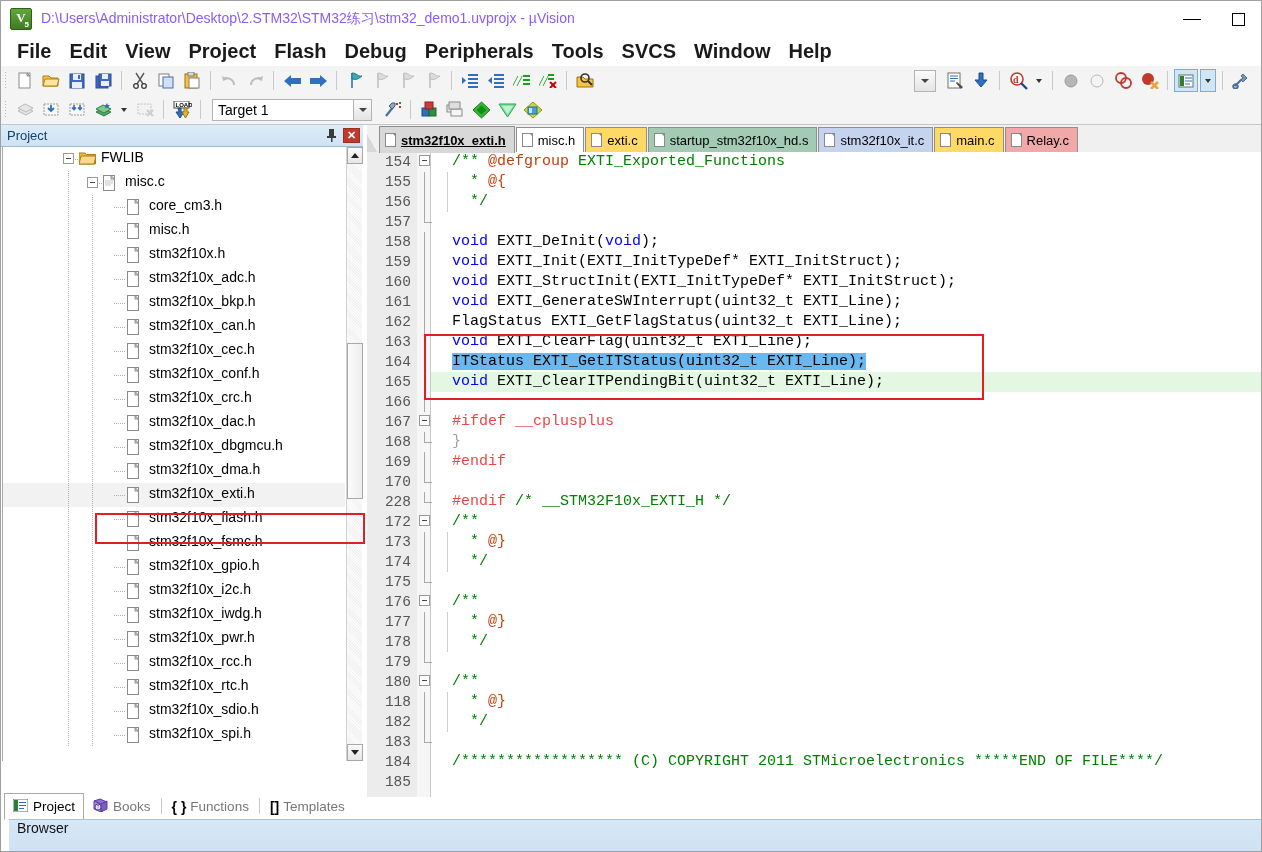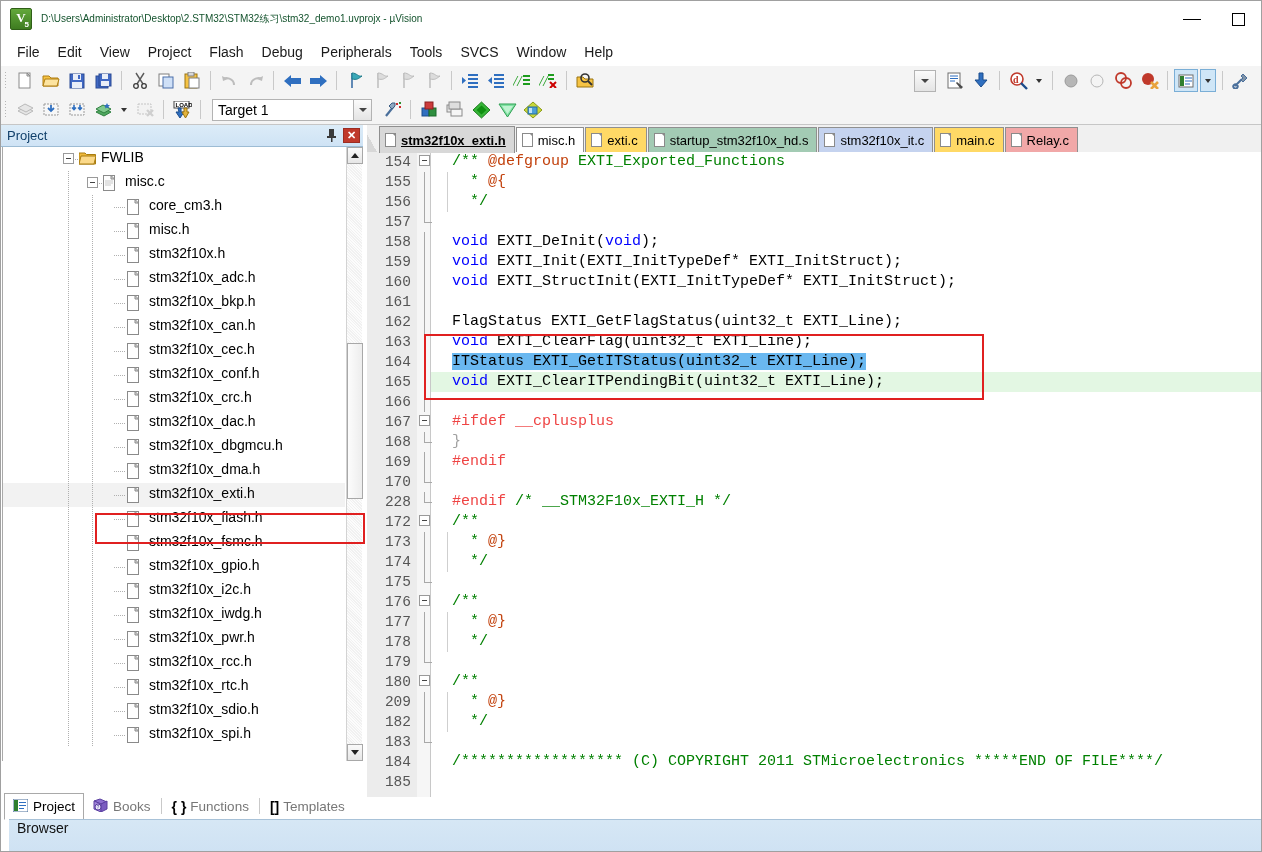--- a/index.html
+++ b/index.html
@@ -37,41 +37,41 @@
   .app-icon:after {
     content: "V"; position: absolute; left: 0; right: 0; top: 1px;
     text-align: center; color: #fff; font-size: 13px; font-weight: bold;
     font-family: "Liberation Serif", serif;
   }
   .app-icon:before {
     content: "5"; position: absolute; right: 2px; bottom: 0px;
     color: #fff; font-size: 8px; font-weight: bold;
   }
   .title-text {
-    font-size: 10px; color: #14532d; white-space: nowrap;
+    font-size: 14px; color: #8b5cf6; white-space: nowrap;
     font-family: "Liberation Sans", sans-serif;
   }
   .win-buttons {
     position: absolute; right: 0; top: 0; height: 36px;
     display: flex; align-items: center;
   }
   .win-btn {
     width: 46px; height: 36px; display: flex; align-items: center; justify-content: center;
   }
   .wb-min { width: 18px; height: 1px; background: #000; }
   .wb-max { width: 13px; height: 13px; border: 1.6px solid #000; box-sizing: border-box; }
 
   
   .menubar {
     position: absolute; left: 0; top: 36px; width: 1260px; height: 29px;
     background: #ffffff; display: flex; align-items: center;
     border-bottom: 1px solid #ebebeb;
   }
   .menu-item {
-    font-size: 14px; color: #1a1a1a; padding: 3px 9px; white-space: nowrap;
+    font-size: 20px; color: #1a1a1a; padding: 3px 9px; white-space: nowrap; font-weight: bold;
   }
 
   
   .toolbar {
     position: absolute; left: 0; width: 1260px;
     background: #f4f4f4;
     display: flex; align-items: center;
     border-bottom: 1px solid #dcdcdc;
   }
   .toolbar1 { top: 65px; height: 29px; }
@@ -1033,41 +1033,41 @@
       <div class="gutter-bg"></div>
       <div class="fold-bg"></div>
       <div class="code-lines" id="code-lines">
           <div class="cline"><span class="ln">154</span><div class="fold"></div><span class="ctext"><span class="cmt">/** </span><span class="atsym">@defgroup</span><span class="cmt"> EXTI_Exported_Functions</span></span></div>
           <div class="cline"><span class="ln">155</span><div class="indent-bar"></div><div class="vline"></div><span class="ctext"><span class="cmt">  * </span><span class="atsym">@{</span></span></div>
           <div class="cline"><span class="ln">156</span><div class="indent-bar"></div><div class="vline"></div><span class="ctext"><span class="cmt">  */</span></span></div>
           <div class="cline"><span class="ln">157</span><div class="vline-end"></div><span class="ctext"></span></div>
           <div class="cline"><span class="ln">158</span><div class="vline"></div><span class="ctext"><span class="kw">void</span> EXTI_DeInit(<span class="kw">void</span>);</span></div>
           <div class="cline"><span class="ln">159</span><div class="vline"></div><span class="ctext"><span class="kw">void</span> EXTI_Init(EXTI_InitTypeDef* EXTI_InitStruct);</span></div>
           <div class="cline"><span class="ln">160</span><div class="vline"></div><span class="ctext"><span class="kw">void</span> EXTI_StructInit(EXTI_InitTypeDef* EXTI_InitStruct);</span></div>
-          <div class="cline"><span class="ln">161</span><div class="vline"></div></div>
+          <div class="cline"><span class="ln">161</span><div class="vline"></div><span class="ctext"><span class="kw">void</span> EXTI_GenerateSWInterrupt(uint32_t EXTI_Line);</span></div>
           <div class="cline"><span class="ln">162</span><div class="vline"></div><span class="ctext">FlagStatus EXTI_GetFlagStatus(uint32_t EXTI_Line);</span></div>
           <div class="cline"><span class="ln">163</span><div class="vline"></div><span class="ctext"><span class="kw">void</span> EXTI_ClearFlag(uint32_t EXTI_Line);</span></div>
           <div class="cline"><span class="ln">164</span><div class="vline"></div><span class="ctext"><span class="sel">ITStatus EXTI_GetITStatus(uint32_t EXTI_Line);</span></span></div>
           <div class="cline cur-line"><span class="ln">165</span><div class="vline"></div><span class="ctext"><span class="kw">void</span> EXTI_ClearITPendingBit(uint32_t EXTI_Line);</span></div>
           <div class="cline"><span class="ln">166</span><div class="vline"></div><span class="ctext"></span></div>
           <div class="cline"><span class="ln">167</span><div class="fold"></div><span class="ctext"><span class="pre">#ifdef __cplusplus</span></span></div>
           <div class="cline"><span class="ln">168</span><div class="vline-end"></div><span class="ctext"><span style="color:#a0a0a0">}</span></span></div>
           <div class="cline"><span class="ln">169</span><div class="vline"></div><span class="ctext"><span class="pre">#endif</span></span></div>
           <div class="cline"><span class="ln">170</span><div class="vline-end"></div><span class="ctext"></span></div>
           <div class="cline"><span class="ln">228</span><div class="vline-end"></div><span class="ctext"><span class="pre">#endif </span><span class="cmt">/* __STM32F10x_EXTI_H */</span></span></div>
           <div class="cline"><span class="ln">172</span><div class="fold"></div><span class="ctext"><span class="cmt">/**</span></span></div>
           <div class="cline"><span class="ln">173</span><div class="indent-bar"></div><div class="vline"></div><span class="ctext"><span class="cmt">  * </span><span class="atsym">@}</span></span></div>
           <div class="cline"><span class="ln">174</span><div class="indent-bar"></div><div class="vline"></div><span class="ctext"><span class="cmt">  */</span></span></div>
           <div class="cline"><span class="ln">175</span><div class="vline-end"></div><span class="ctext"></span></div>
           <div class="cline"><span class="ln">176</span><div class="fold"></div><span class="ctext"><span class="cmt">/**</span></span></div>
           <div class="cline"><span class="ln">177</span><div class="indent-bar"></div><div class="vline"></div><span class="ctext"><span class="cmt">  * </span><span class="atsym">@}</span></span></div>
           <div class="cline"><span class="ln">178</span><div class="indent-bar"></div><div class="vline"></div><span class="ctext"><span class="cmt">  */</span></span></div>
           <div class="cline"><span class="ln">179</span><div class="vline-end"></div><span class="ctext"></span></div>
           <div class="cline"><span class="ln">180</span><div class="fold"></div><span class="ctext"><span class="cmt">/**</span></span></div>
-          <div class="cline"><span class="ln">209</span><div class="indent-bar"></div><div class="vline"></div><span class="ctext"><span class="cmt">  * </span><span class="atsym">@}</span></span></div>
+          <div class="cline"><span class="ln">118</span><div class="indent-bar"></div><div class="vline"></div><span class="ctext"><span class="cmt">  * </span><span class="atsym">@}</span></span></div>
           <div class="cline"><span class="ln">182</span><div class="indent-bar"></div><div class="vline"></div><span class="ctext"><span class="cmt">  */</span></span></div>
           <div class="cline"><span class="ln">183</span><div class="vline-end"></div><span class="ctext"></span></div>
           <div class="cline"><span class="ln">184</span><span class="ctext"><span class="cmt">/****************** (C) COPYRIGHT 2011 STMicroelectronics *****END OF FILE****/</span></span></div>
           <div class="cline"><span class="ln">185</span><span class="ctext"></span></div>
         </div>
 
       <div class="red-box" style="left:57px; top:182px; width:556px; height:62px;"></div>
     </div>
 
   </div>

